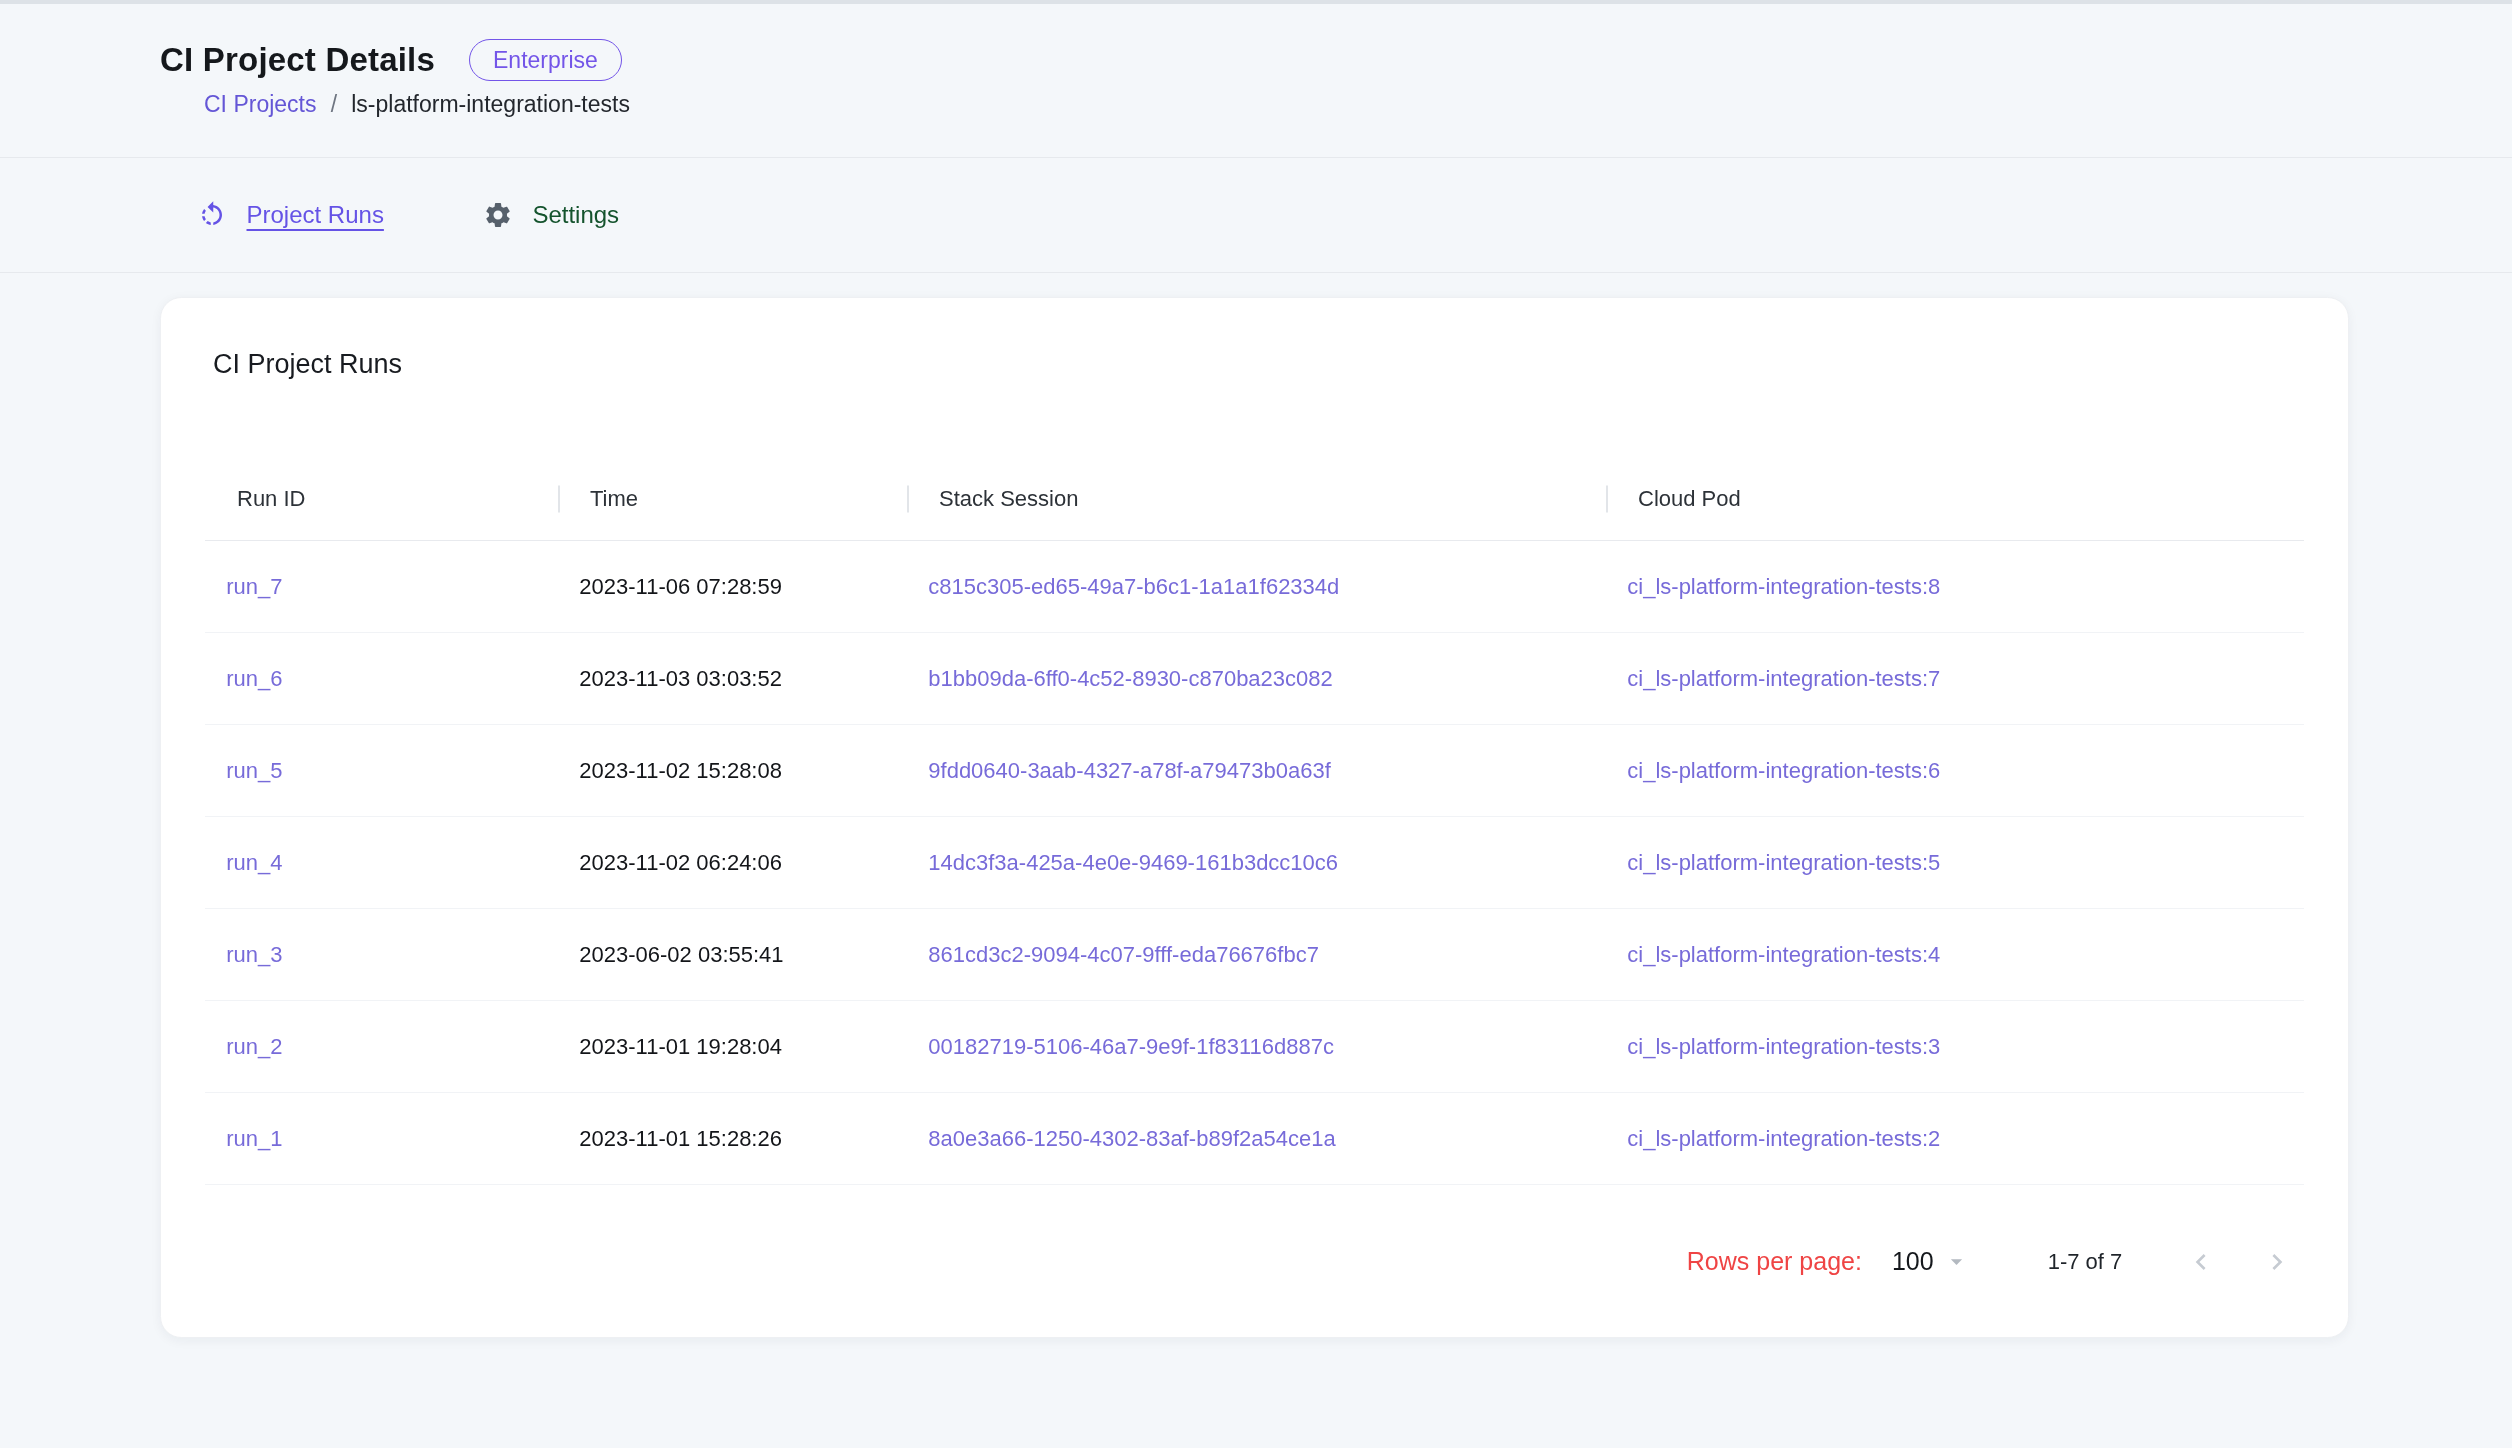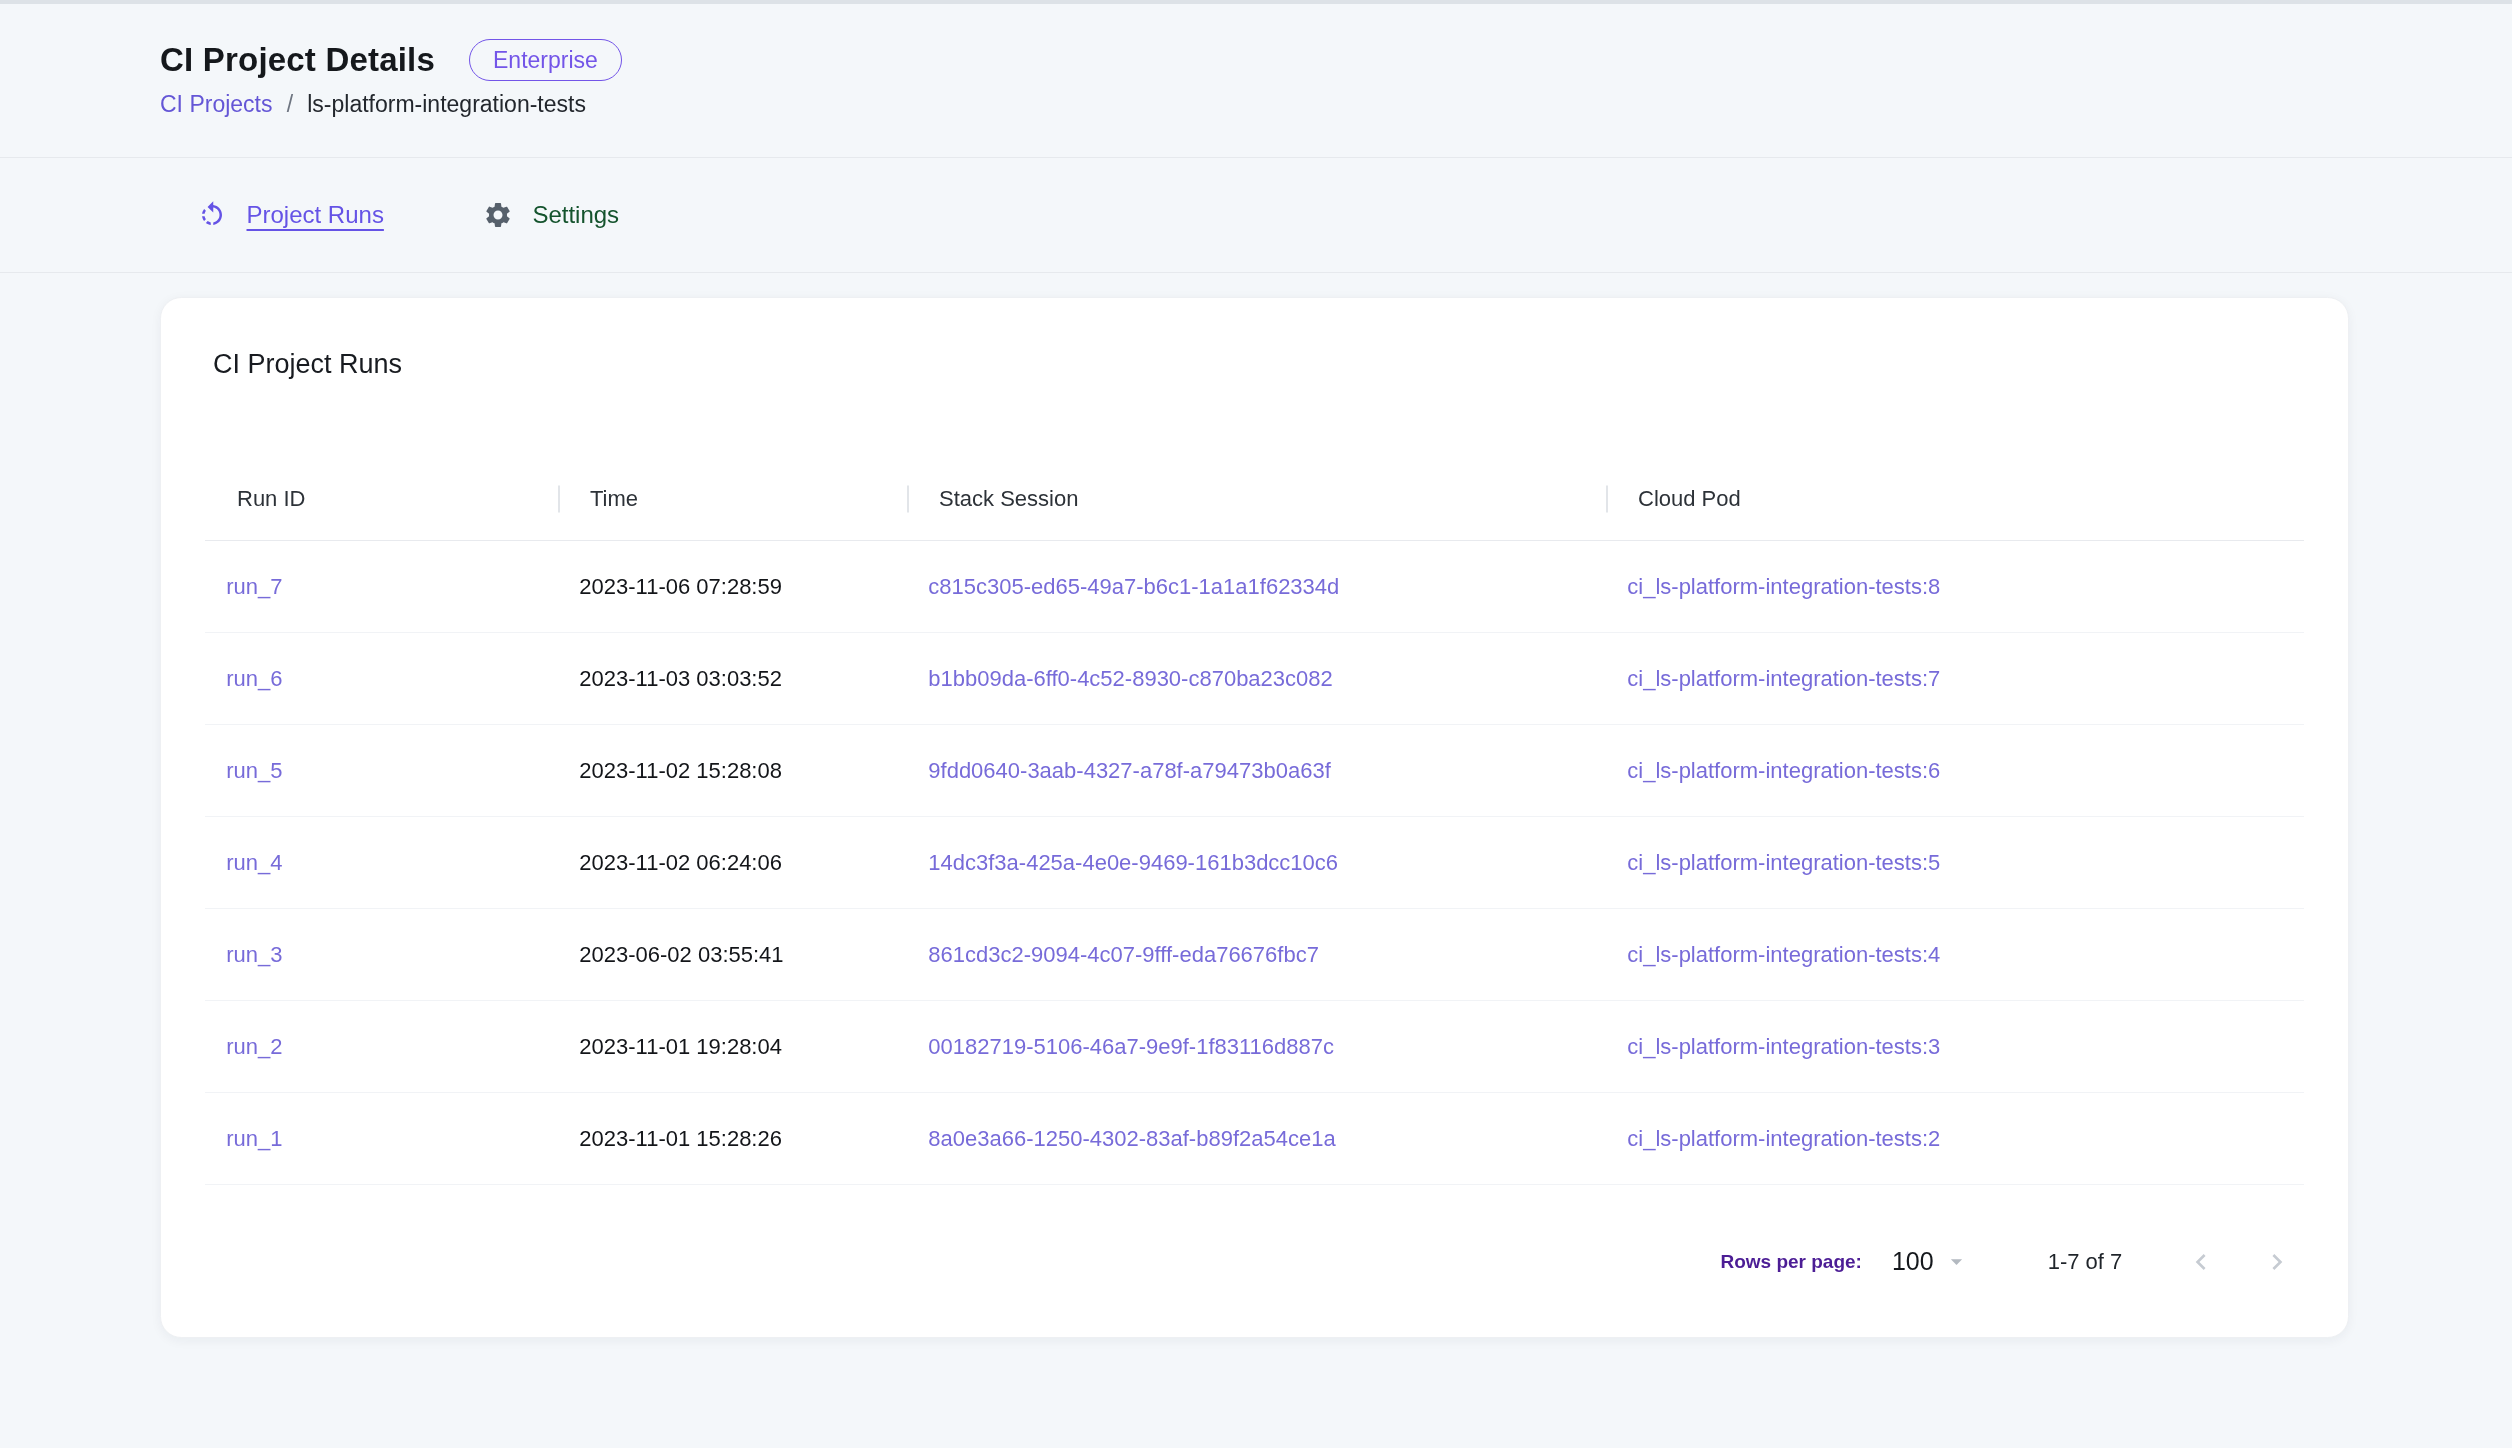--- a/index.html
+++ b/index.html
@@ -29,21 +29,21 @@
   .title-row{display:flex;align-items:center;gap:34px;}
   .page-title{
     font-size:33px;font-weight:600;color:#15181c;line-height:43px;letter-spacing:0.2px;
   }
   .badge{
     display:inline-flex;align-items:center;
     border:1.8px solid #7355e8;color:#7355e8;
     border-radius:887px;padding:5.3px 23px;
     font-size:23px;line-height:30px;background:transparent;
   }
-  .breadcrumb{margin-top:9px;font-size:23px;line-height:28.4px;display:flex;align-items:center;}
+  .breadcrumb{margin-top:9px;font-size:23px;line-height:28.4px;display:flex;align-items:center;margin-left:44px;}
   .breadcrumb a{color:#6456d6;text-decoration:none;cursor:pointer;}
   .breadcrumb .sep{color:#6e7581;margin:0 14.2px;}
   .breadcrumb .current{color:#23272d;}
 
   
   .tab-bar{
     height:115px;
     border-bottom:1.8px solid var(--divider);
     display:flex;align-items:center;
     padding-left:197px;gap:99px;
@@ -88,21 +88,21 @@
   .row{height:92px;border-bottom:1.8px solid var(--row-divider);}
   .td{padding-left:21.3px;font-size:22px;line-height:28.4px;}
   .td.time{color:#131519;}
   .td a.link{color:var(--link);text-decoration:none;cursor:pointer;}
 
   
   .pagination{
     height:151px;display:flex;align-items:center;justify-content:flex-end;
     padding-top:1.8px;
   }
-  .pp-label{font-size:19px;color:#4c1d95;font-weight:bold;}
+  .pp-label{font-size:25px;color:#ef4444;}
   .pp-select{
     display:flex;align-items:center;margin-left:30px;cursor:pointer;
   }
   .pp-value{font-size:25px;color:#15181c;}
   .pp-select .dd-icon{width:27px;height:27px;margin-left:9px;fill:#b3b9c0;}
   .pp-range{font-size:22px;color:#1f242a;margin-left:78px;}
   .pg-btn{
     background:none;border:none;padding:10.7px;cursor:pointer;
     display:flex;align-items:center;justify-content:center;
   }

